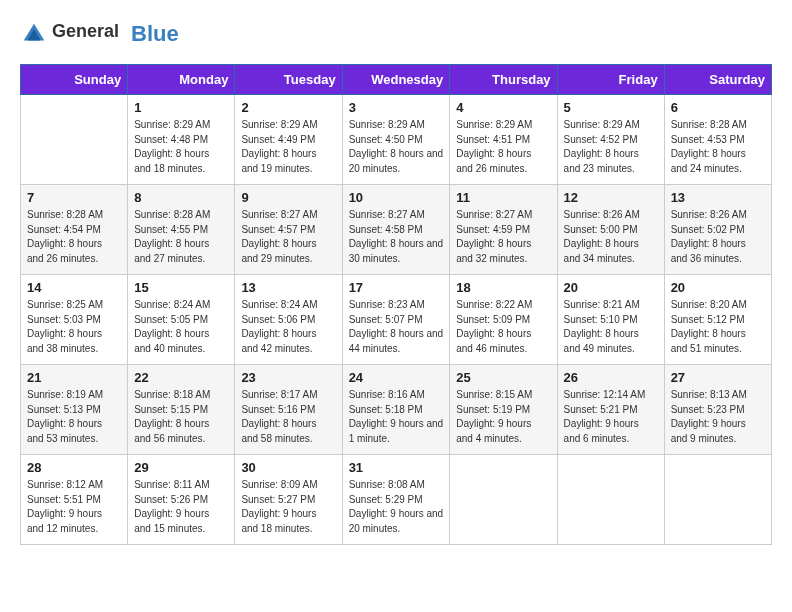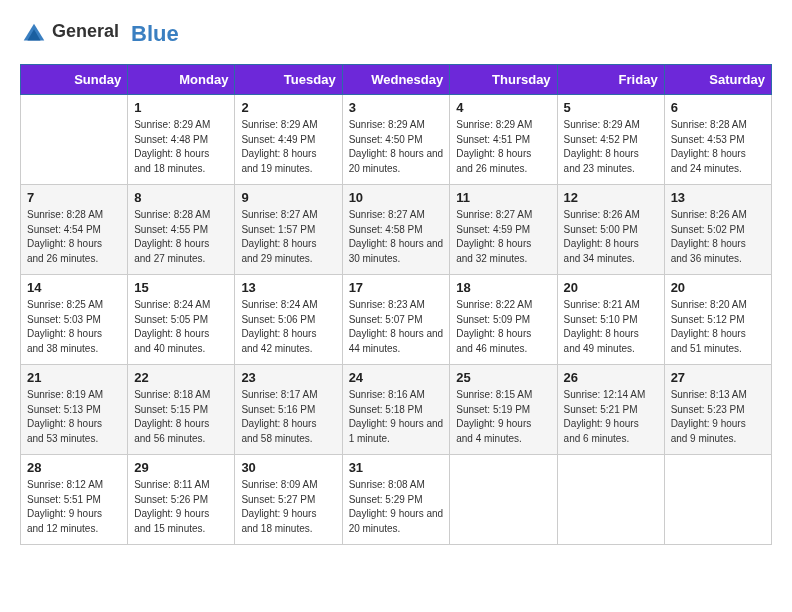--- a/index.html
+++ b/index.html
@@ -189,21 +189,21 @@
         <div class="day-info">
           <span>Sunrise: 8:28 AM</span><br>
           <span>Sunset: 4:55 PM</span><br>
           <span>Daylight: 8 hours and 27 minutes.</span>
         </div>
       </td>
         <td>
         <span class="day-num">9</span>
         <div class="day-info">
           <span>Sunrise: 8:27 AM</span><br>
-          <span>Sunset: 1:57 PM</span><br>
+          <span>Sunset: 4:57 PM</span><br>
           <span>Daylight: 8 hours and 29 minutes.</span>
         </div>
       </td>
         <td>
         <span class="day-num">10</span>
         <div class="day-info">
           <span>Sunrise: 8:27 AM</span><br>
           <span>Sunset: 4:58 PM</span><br>
           <span>Daylight: 8 hours and 30 minutes.</span>
         </div>

